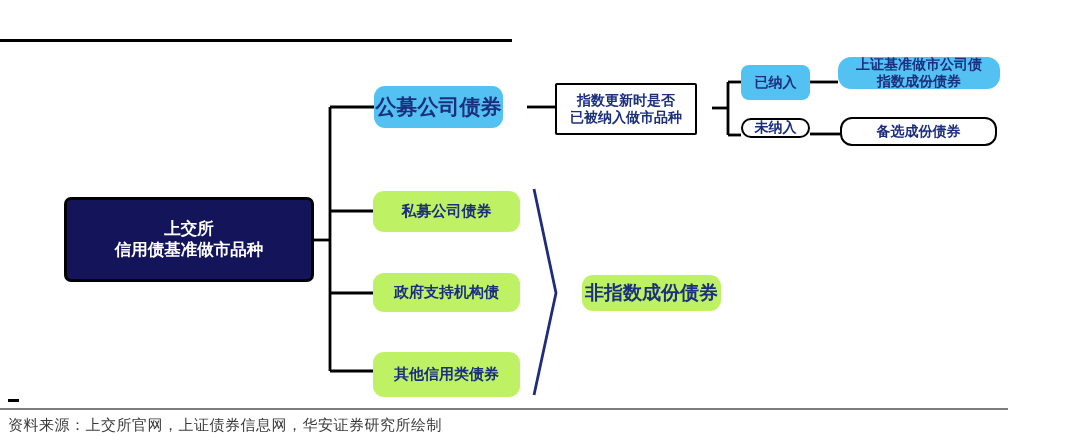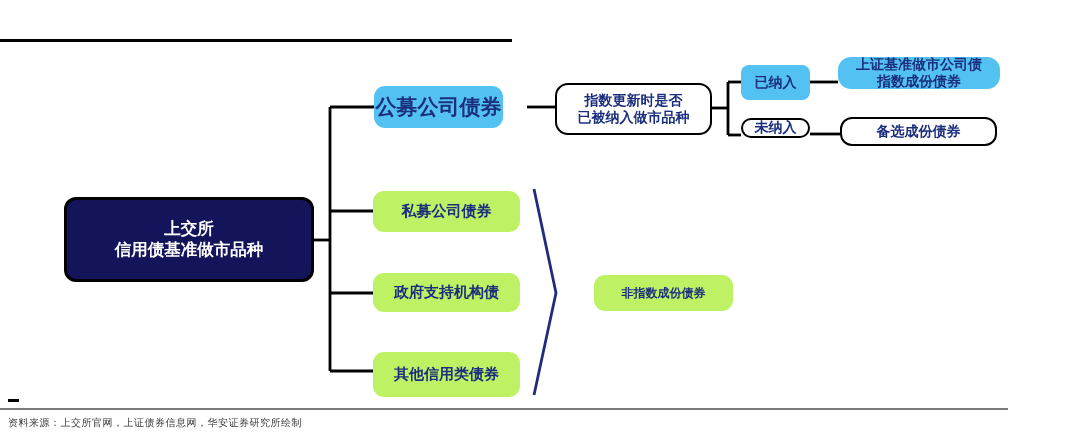--- a/index.html
+++ b/index.html
@@ -52,48 +52,48 @@
     color: #1B2F7E;
     line-height: 1.25;
     border-radius: 11px;
   }
   .node .lines span { display: block; }
 
   .node-root {
     left: 64px; top: 197px; width: 250px; height: 85px;
     background: #14145A;
     border: 3px solid #000000;
-    border-radius: 12px;
+    border-radius: 7px;
     color: #ffffff;
     font-size: 16.5px;
   }
   .node-blue   { background: #53C1F1; }
   .node-yellow { background: #bef264; }
   .node-white  { background: #ffffff; border: 2.5px solid #000000; }
 
   .node-public    { left: 374px; top: 86px;  width: 129px; height: 42px; font-size: 21px; }
-  .node-decision  { left: 555px; top: 83px;  width: 157px; height: 52px; font-size: 14px; border-radius: 13px; }
+  .node-decision  { left: 555px; top: 83px;  width: 142px; height: 52px; font-size: 14px; border-radius: 2px; }
   .node-included  { left: 741px; top: 65px;  width: 69px;  height: 35px; font-size: 14px; border-radius: 8px; }
   .node-notincl   { left: 741px; top: 118px; width: 69px;  height: 20px; font-size: 14px; border-radius: 11px; }
   .node-indexcon  { left: 838px; top: 57px;  width: 162px; height: 32px; font-size: 14px; border-radius: 13px; }
   .node-altcon    { left: 840px; top: 117px; width: 157px; height: 29px; font-size: 14px; border-radius: 12px; }
   .node-private   { left: 373px; top: 191px; width: 147px; height: 41px; font-size: 15px; }
   .node-gov       { left: 373px; top: 273px; width: 147px; height: 39px; font-size: 15px; text-align: right; }
   .node-other     { left: 373px; top: 352px; width: 147px; height: 45px; font-size: 15px; }
-  .node-nonindex  { left: 594px; top: 275px; width: 139px; height: 36px; font-size: 12px; }
+  .node-nonindex  { left: 582px; top: 275px; width: 139px; height: 36px; font-size: 19px; }
 
   .footer-dash {
     left: 8px; top: 399px; width: 11px; height: 2.5px; background: #000000;
   }
   .footer-rule {
     left: 0px; top: 408px; width: 1008px; height: 2px; background: #7d7d7d;
   }
   .source-line {
     left: 8px; top: 416px;
-    font-size: 10px;
+    font-size: 15px;
     color: #3a3a3a;
     letter-spacing: 0.5px;
     white-space: nowrap;
   }
 </style>
 </head>
 <body>
 
 <div id="stage">
 

